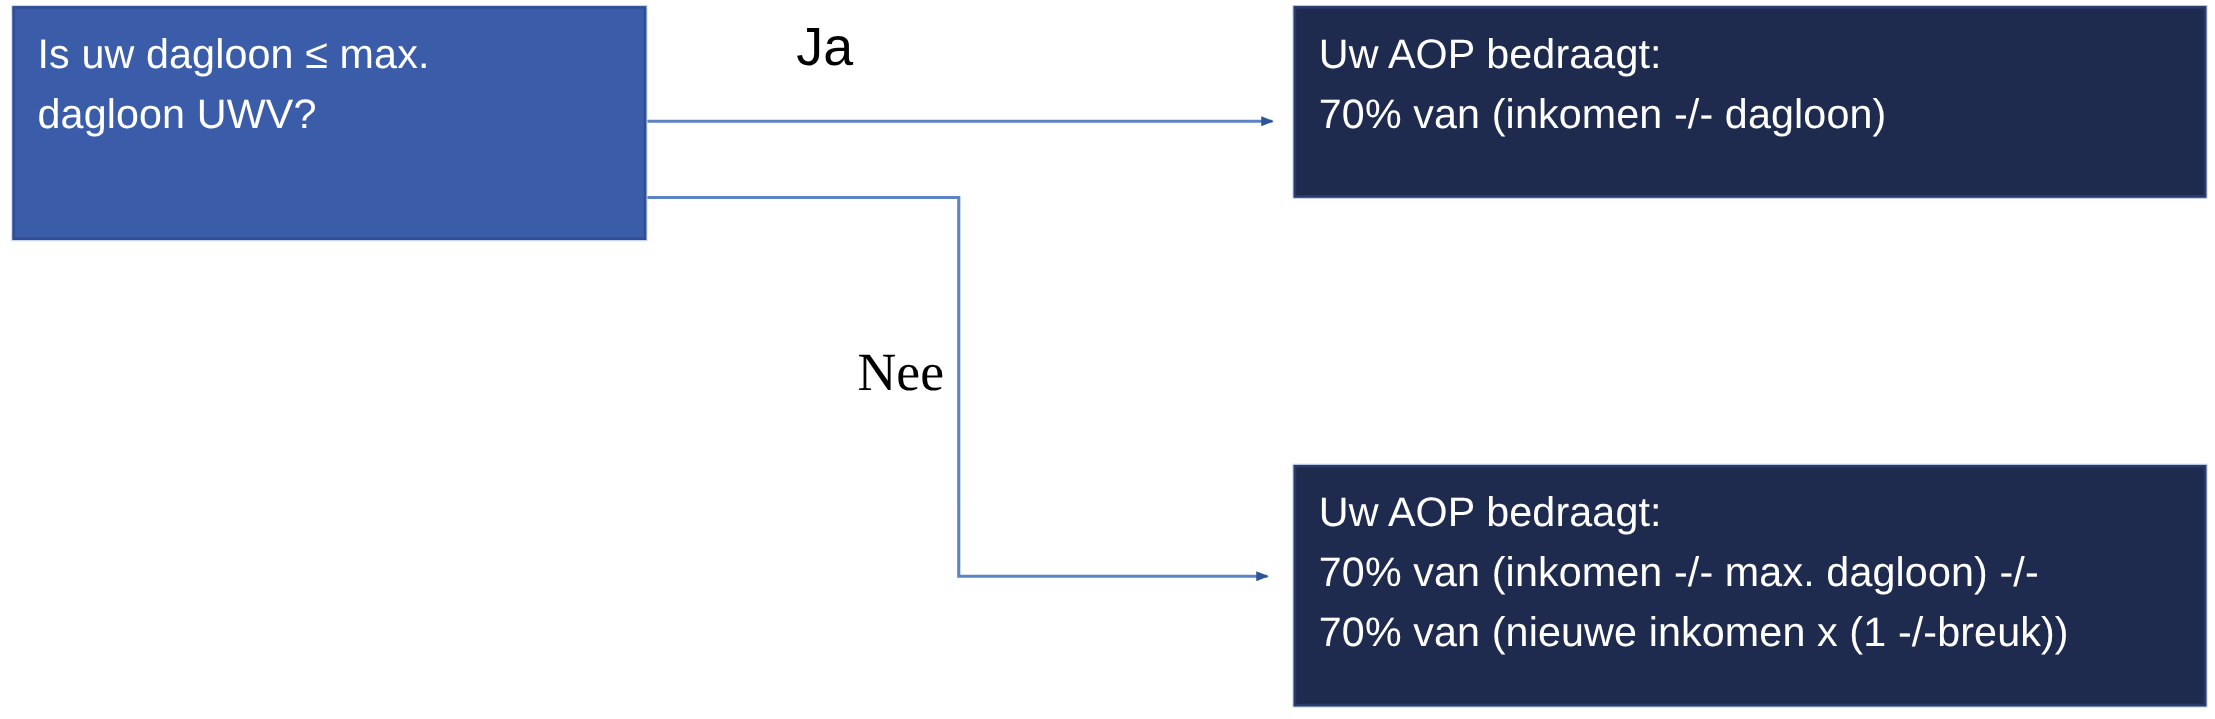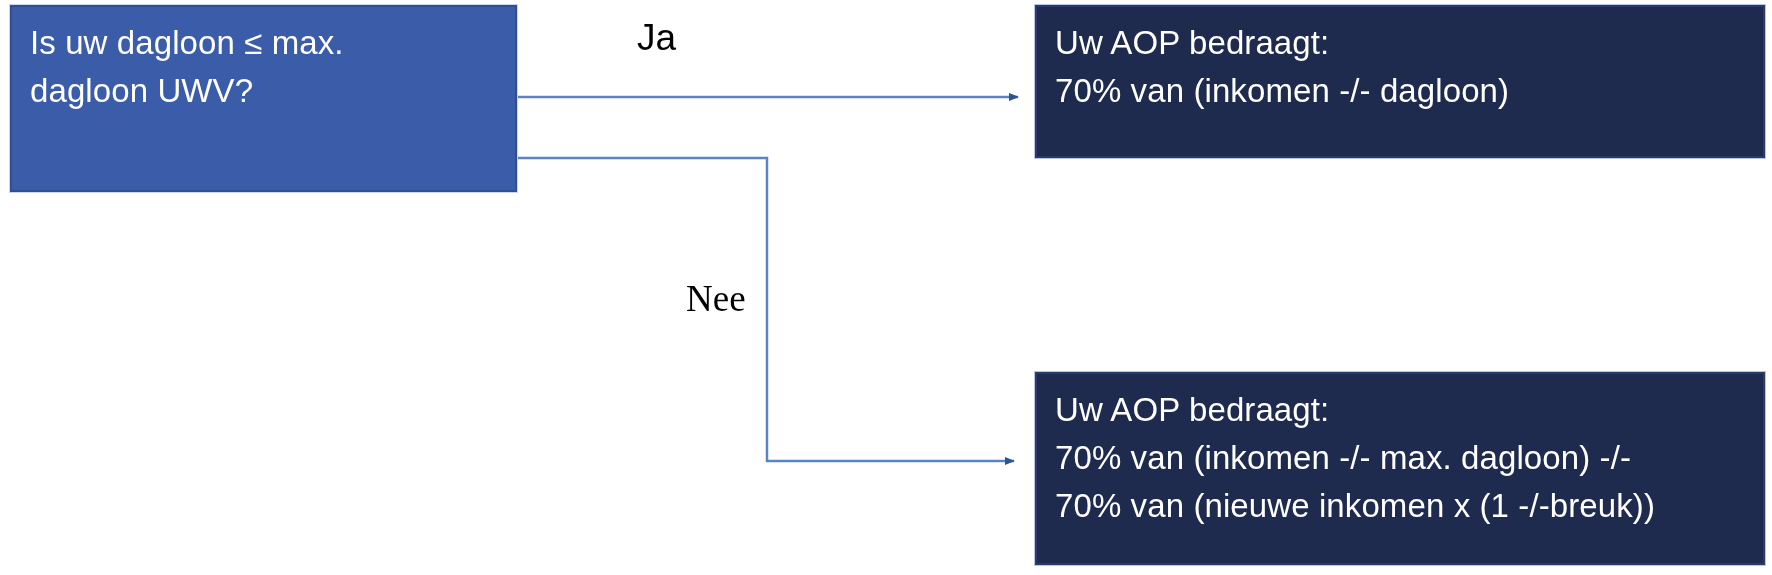--- a/index.html
+++ b/index.html
@@ -88,21 +88,21 @@
     top: 0;
     width: 1772px;
     height: 575px;
     pointer-events: none;
   }
 
   
   .edge-label {
     position: absolute;
     color: #000000;
-    font-size: 37px;
+    font-size: 43px;
     line-height: 40px;
     white-space: nowrap;
   }
   .edge-label.yes {
     left: 637px;
     top: 18px;
   }
   .edge-label.no {
     left: 686px;
     top: 279px;

